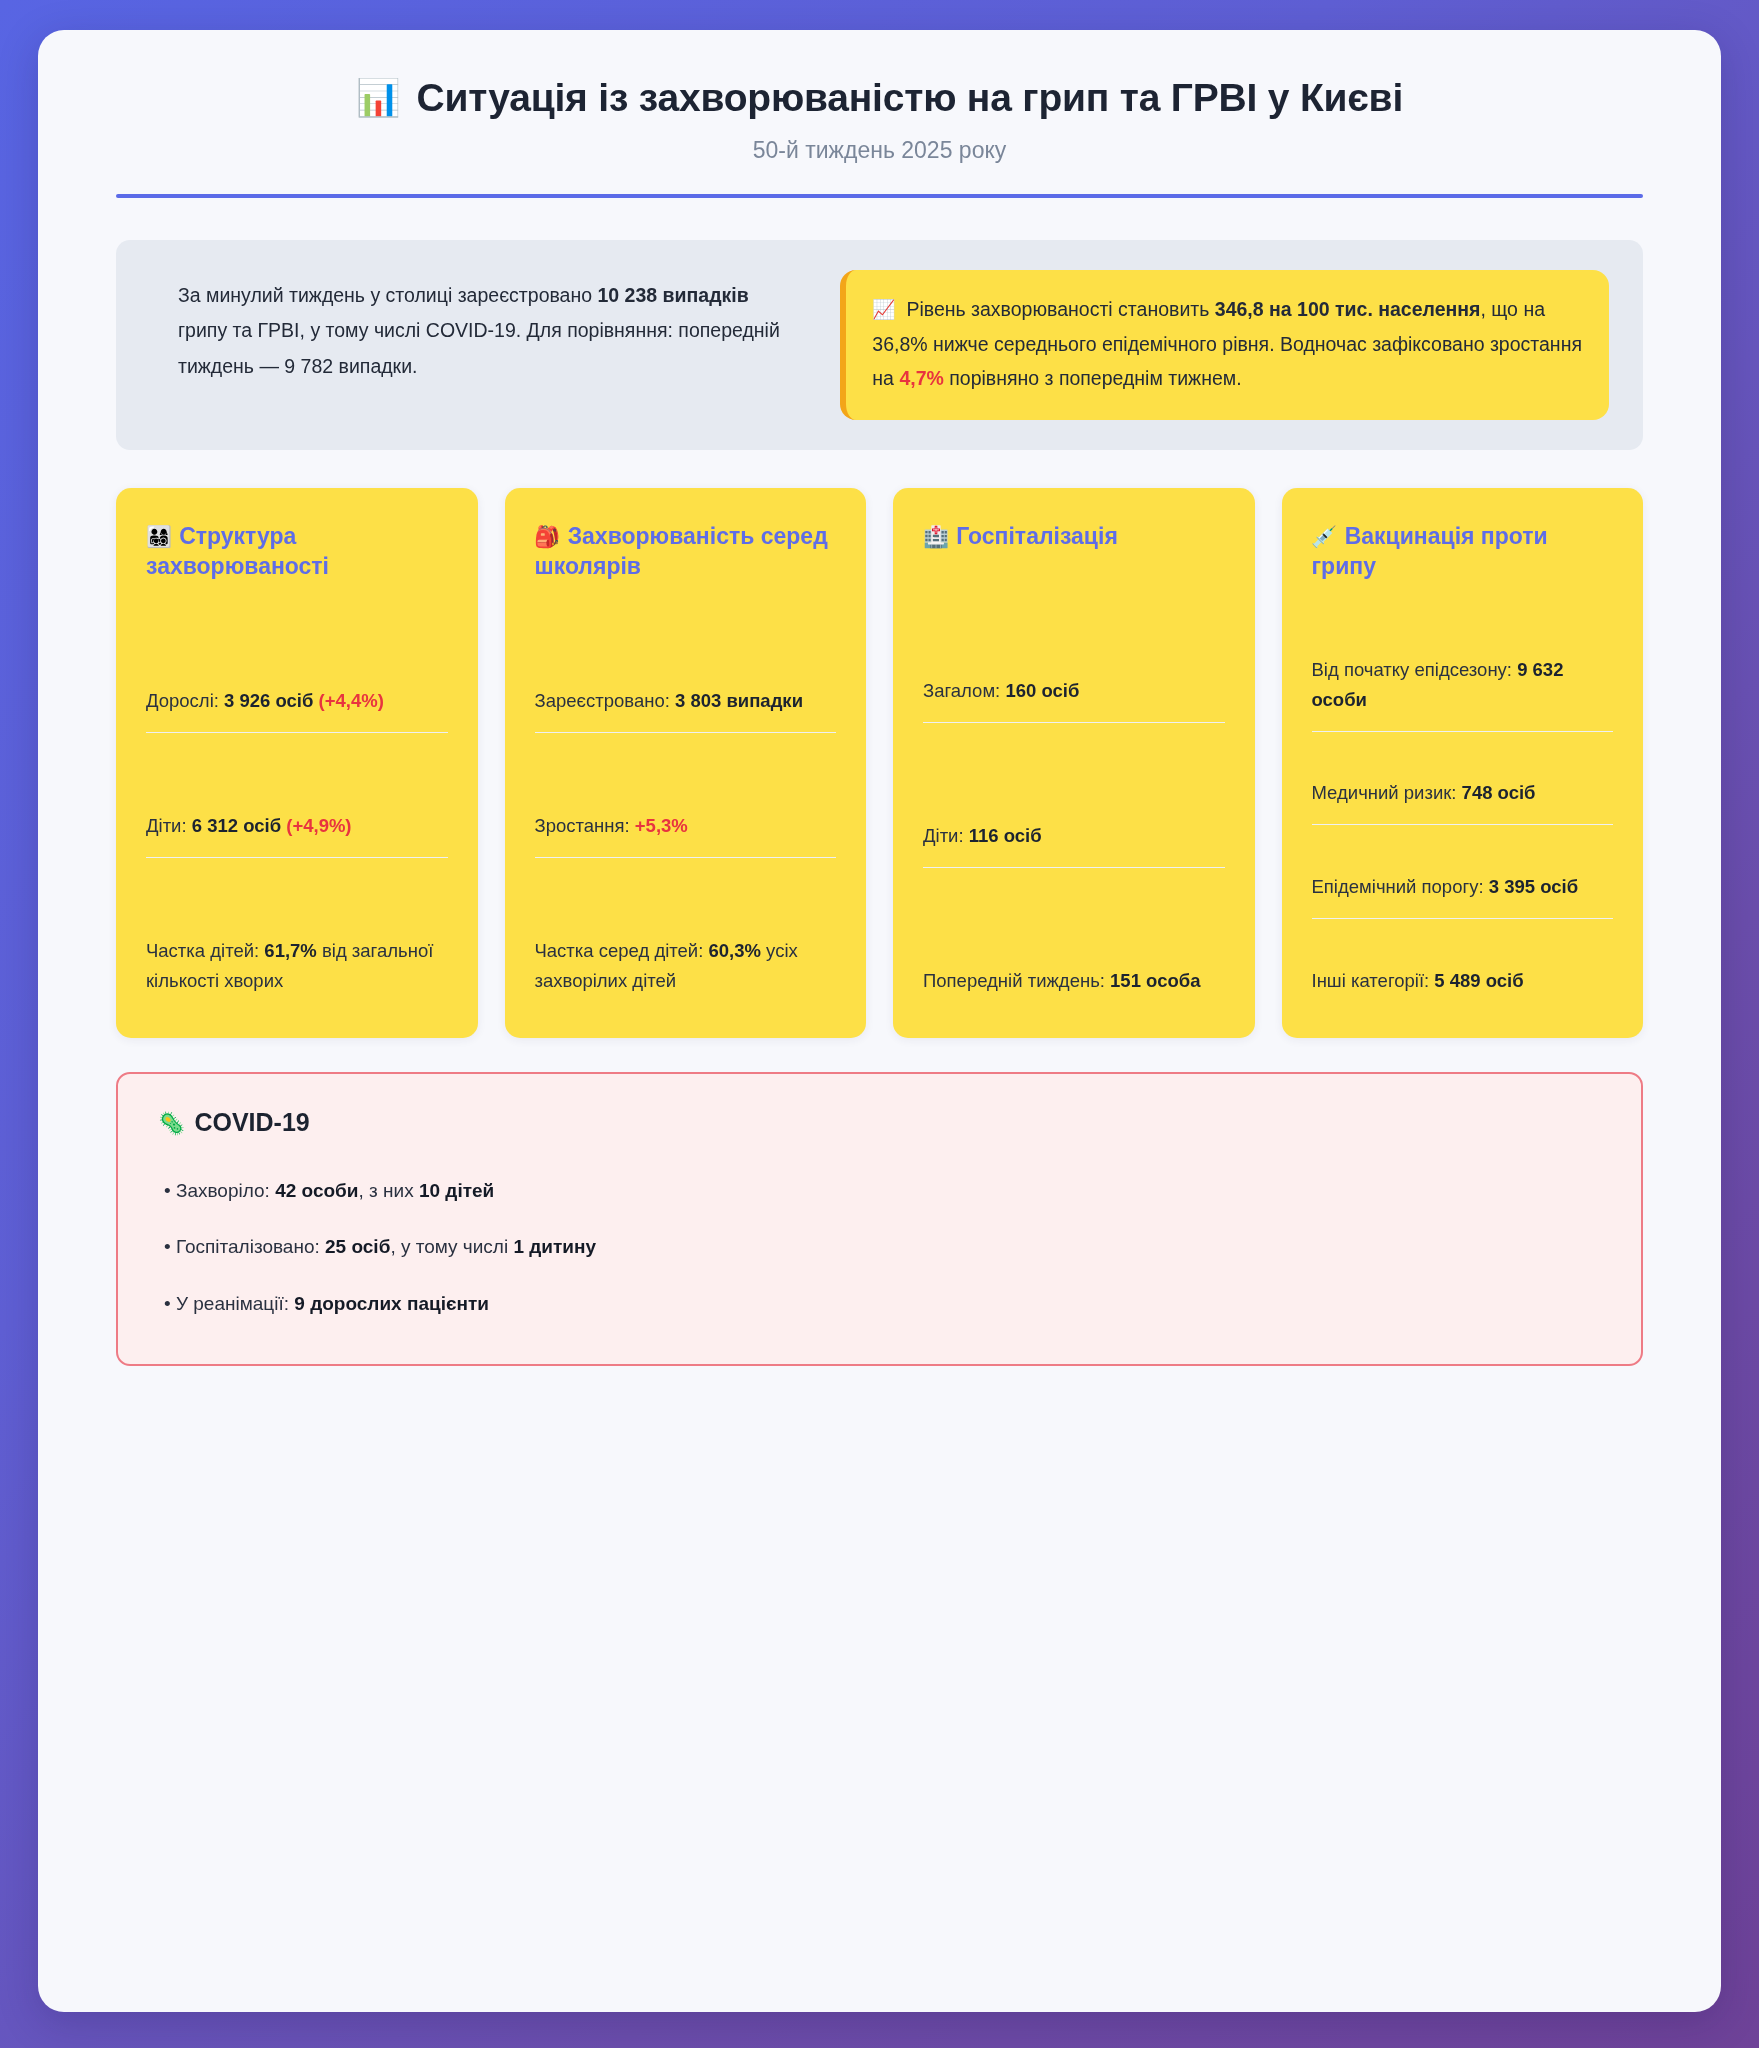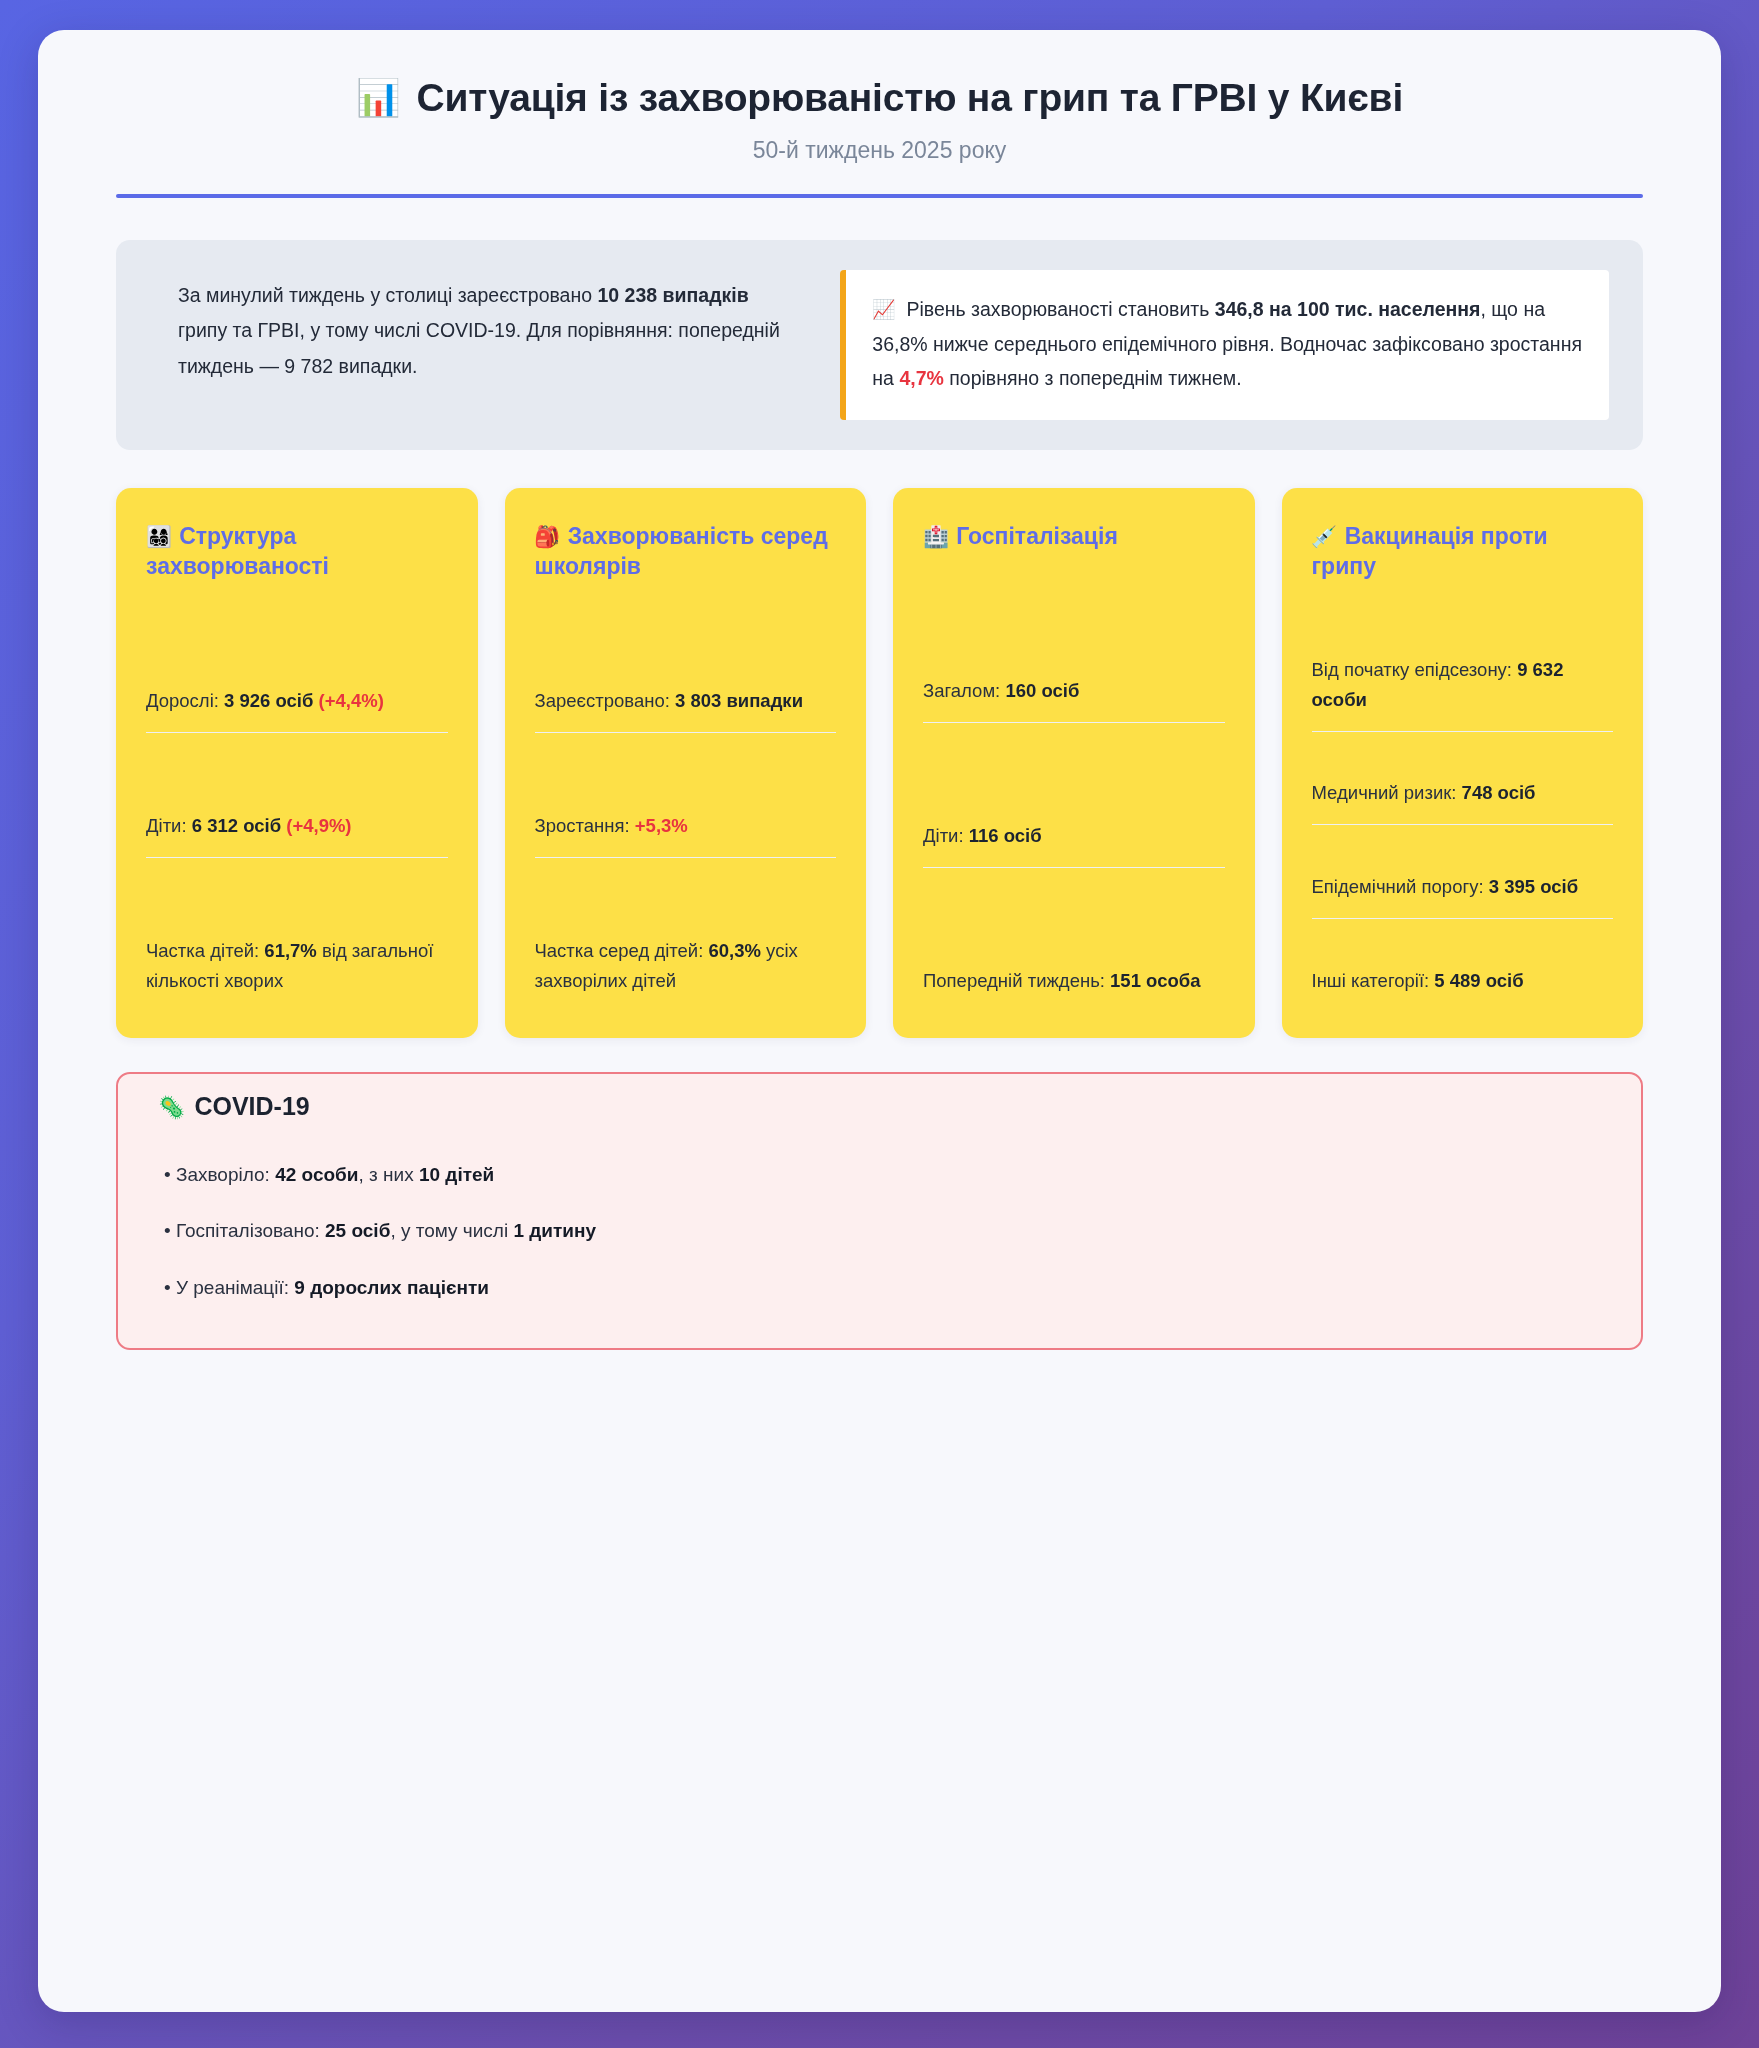--- a/index.html
+++ b/index.html
@@ -70,23 +70,23 @@
     flex: 1 1 46%;
     font-size: 19.5px;
     line-height: 1.82;
     color: #232A38;
     padding: 8px 4px 4px 28px;
   }
   .summary-text b { font-weight: bold; }
 
   .highlight {
     flex: 1 1 54%;
-    background: #ffffff;
+    background: #fde047;
     border-left: 6px solid #F3A519;
-    border-radius: 4px;
+    border-radius: 16px;
     padding: 22px 26px 24px 26px;
     font-size: 19.5px;
     line-height: 1.78;
     color: #232A38;
   }
   .highlight b { font-weight: bold; }
   .neg { color: #E8343F; font-weight: bold; }
   .hl-emoji { font-size: 19px; margin-right: 5px; }
 
   
@@ -128,21 +128,21 @@
   .card-row:last-of-type { border-bottom: none; }
   .card-row b { font-weight: bold; color: #1C2330; }
   .card-row .neg { color: #E8343F; }
 
   
   .covid {
     margin-top: 34px;
     background: #FDEFEF;
     border: 2px solid #EE7B85;
     border-radius: 14px;
-    padding: 18px 40px 32px 40px;
+    padding: 34px 40px 32px 40px;
   }
   .covid-title {
     font-size: 25px;
     font-weight: bold;
     color: #1C2330;
     margin-bottom: 26px;
   }
   .covid-title .c-emoji { font-size: 22px; margin-right: 9px; }
   .covid-item {
     font-size: 19px;

